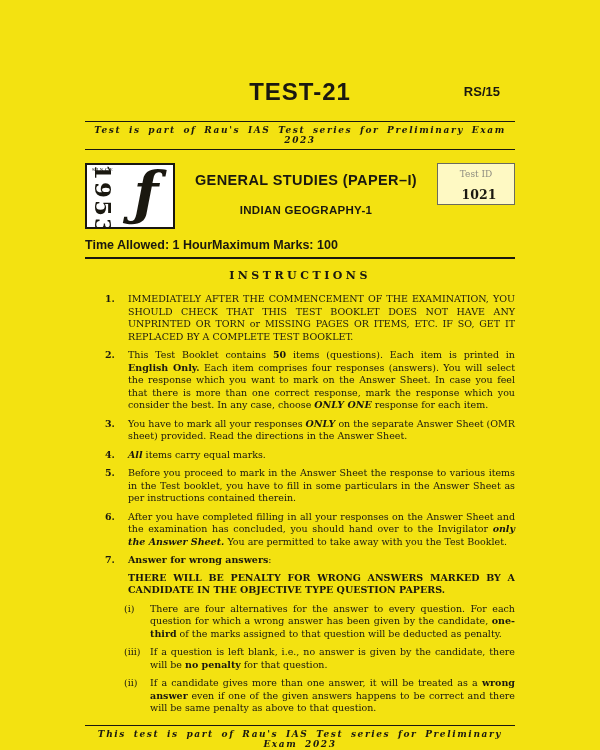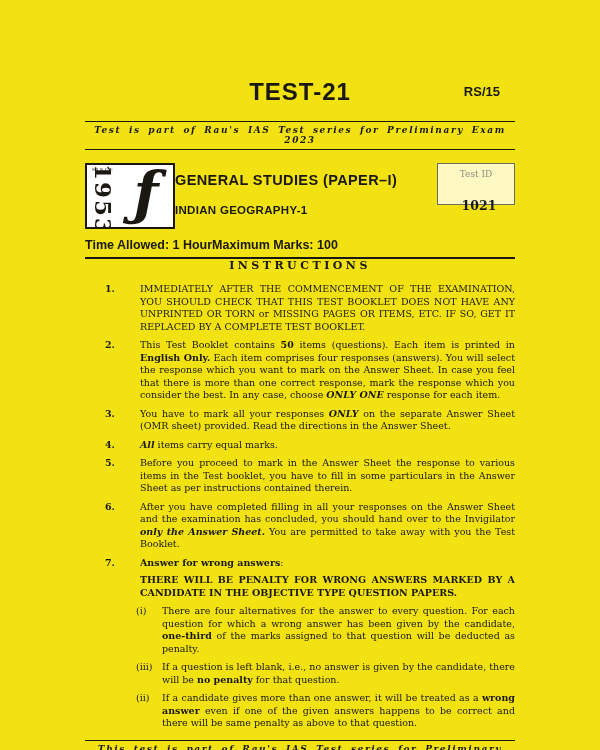--- a/index.html
+++ b/index.html
@@ -24,42 +24,42 @@
   .masthead{margin-top:13px;display:flex;align-items:flex-start;}
   .logo-box{width:86px;height:62px;background:#ffffff;border:2px solid #1a1810;
             display:flex;flex-shrink:0;overflow:hidden;}
   .logo-left{width:32px;display:flex;flex-direction:column;align-items:center;padding-top:2px;}
   .logo-since{font-size:4px;letter-spacing:1.5px;font-weight:bold;color:#555;line-height:5px;}
   .logo-year-wrap{position:relative;width:30px;flex:1;}
   .logo-year{position:absolute;top:50%;left:50%;transform:translate(-50%,-50%) rotate(90deg);
              font-weight:bold;font-size:23px;letter-spacing:2px;white-space:nowrap;}
   .logo-glyph{flex:1;text-align:center;font-style:italic;font-weight:bold;font-size:58px;
               line-height:60px;margin-top:-2px;}
-  .mast-center{flex:1;}
+  .mast-center{flex:1;text-align:center;}
   .paper-title{font-family:"Liberation Sans",sans-serif;font-weight:bold;font-size:14.5px;
                letter-spacing:.4px;margin-top:9px;}
   .paper-subtitle{font-family:"Liberation Sans",sans-serif;font-weight:bold;font-size:11.5px;
                   letter-spacing:.3px;margin-top:16px;}
   .testid-box{width:76px;height:40px;background:#fef9c3;border:1px solid #6b6b5e;
               text-align:center;flex-shrink:0;}
   .testid-label{font-size:9px;color:#8e8c80;margin-top:5px;}
-  .testid-value{font-weight:bold;font-size:12.5px;margin-top:19px;padding-left:6px;}
+  .testid-value{font-weight:bold;font-size:12.5px;margin-top:8px;padding-left:6px;}
 
   
   .meta-row{margin-top:9px;display:flex;justify-content:flex-start;
             font-family:"Liberation Sans",sans-serif;font-weight:bold;font-size:12.5px;
             border-bottom:2px solid #1a1810;padding-bottom:5px;}
 
   
-  .instructions-heading{text-align:center;font-weight:bold;font-size:11px;
+  .instructions-heading{text-align:center;margin-top:10px;font-weight:bold;font-size:11px;
                         letter-spacing:3.5px;}
   .items{margin-top:11px;margin-left:20px;font-size:9.5px;line-height:12.5px;}
   .item{display:flex;margin-bottom:6px;}
   .inum{width:23px;flex-shrink:0;font-weight:bold;}
-  .itext{flex:1;text-align:justify;margin-left:12px;}
+  .itext{flex:1;text-align:justify;}
   .ppara{margin-top:5px;margin-bottom:5px;text-align:justify;}
   .subitem{display:flex;margin-top:6px;margin-left:-4px;}
   .snum{width:26px;flex-shrink:0;}
   .stext{flex:1;text-align:justify;}
 
   .seg-b{font-weight:bold;}
   .seg-bi{font-weight:bold;font-style:italic;}
 </style>
 </head>
 <body>

